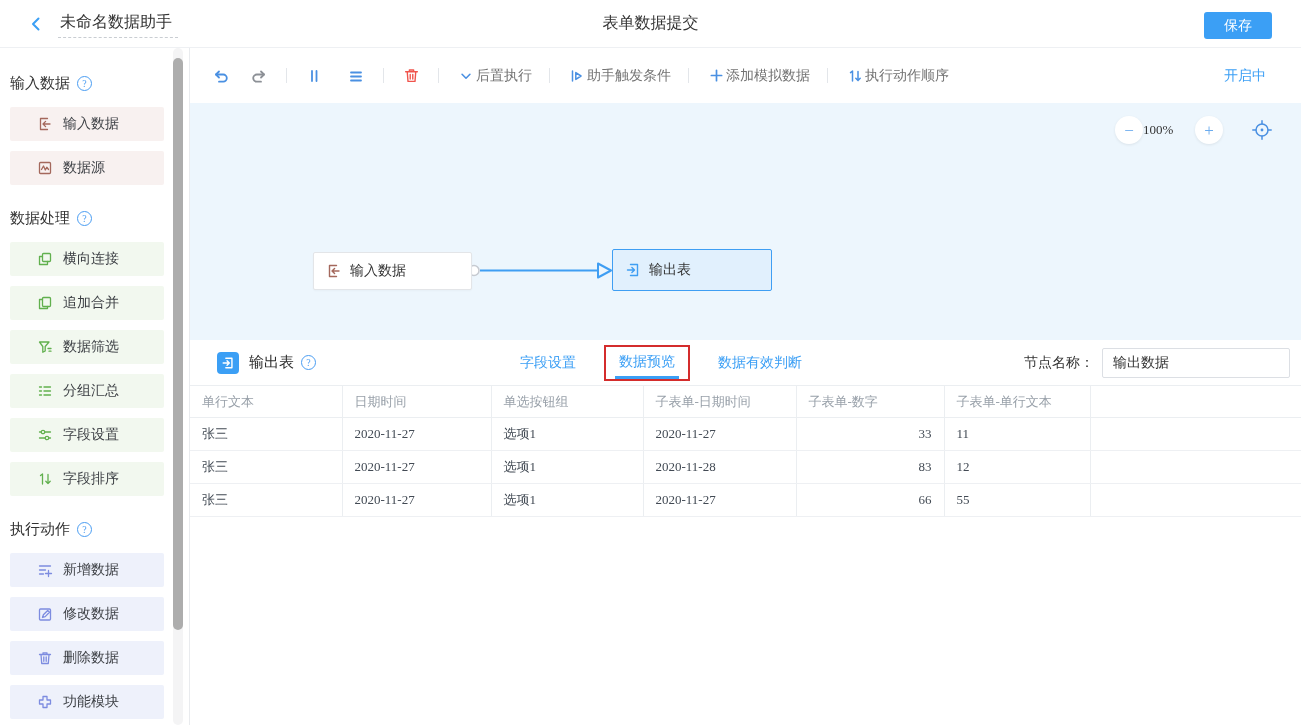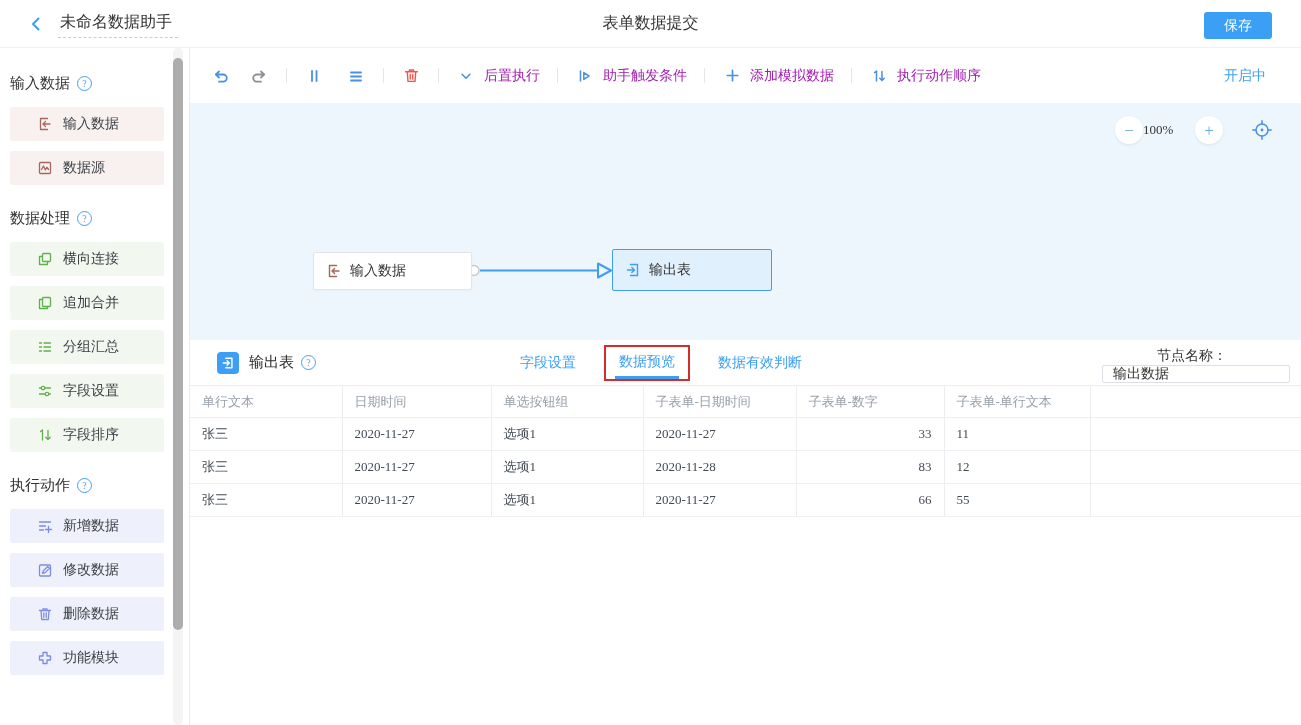--- a/index.html
+++ b/index.html
@@ -57,21 +57,21 @@
   .toolbar {
     position:absolute; top:0; left:0; right:0; height:55px;
     background:#fff; display:flex; align-items:center; padding:0 21px;
   }
   .tb-icon { width:20px; height:20px; display:flex; align-items:center; justify-content:center; cursor:pointer; }
   .tb-blue { color:#4a90e2; }
   .tb-gray { color:#8c9096; }
   .tb-red  { color:#f0544c; }
   .tb-div { width:1px; height:15px; background:#e3e6ea; margin:0 17px; }
   .tb-group { display:flex; align-items:center; cursor:pointer; }
-  .tb-group .tb-label { margin-left:8px; font-size:14px; color:#a21caf; }
+  .tb-group .tb-label { margin-left:0; font-size:14px; color:#737373; }
   .tb-gap { margin-left:18px; }
   .tb-spacer { flex:1; }
   .tb-status { color:var(--accent,#3b9ff5); font-size:14px; margin-right:14px; cursor:pointer; }
 
   
   .canvas { position:absolute; top:55px; left:0; right:0; height:237px; background:#edf6fd; }
   .zoom-ctrls { position:absolute; top:13px; right:28px; display:flex; align-items:center; }
   .zoom-btn {
     width:28px; height:28px; border-radius:50%; background:#fff; border:none;
     color:#6aabee; font-size:17px; line-height:1; cursor:pointer;
@@ -100,21 +100,21 @@
   }
   .panel-title { margin-left:10px; font-size:15px; color:#2b2b2b; }
   .tabs { position:absolute; left:330px; top:0; height:45px; display:flex; align-items:center; }
   .tab { color:var(--accent,#3b9ff5); font-size:14px; cursor:pointer; white-space:nowrap; }
   .tab + .tab, .tab + .red-box, .red-box + .tab { margin-left:28px; }
   .red-box {
     border:2.5px solid var(--annotation,#d42c2c);
     padding:6px 9px 0 9px; display:flex; flex-direction:column; align-items:center;
   }
   .tab-underline { height:3px; width:64px; background:var(--accent,#3b9ff5); margin-top:5px; }
-  .node-name-wrap { position:absolute; right:11px; top:7px; height:31px; display:flex; align-items:center;flex-direction:column; }
+  .node-name-wrap { position:absolute; right:11px; top:7px; height:31px; display:flex; align-items:center; }
   .node-name-label { font-size:14px; color:#333; margin-right:8px; }
   .node-name-input {
     width:188px; height:30px; border:1px solid #dcdfe4; border-radius:2px;
     padding:0 10px; font-size:14px; color:#333; font-family:inherit; outline:none;
   }
 
   
   .data-table { border-collapse:collapse; table-layout:fixed; width:1111px; }
   .data-table th {
     height:32px; font-weight:normal; font-size:13px; color:#98a0a9; text-align:left;
@@ -185,20 +185,29 @@
             <span class="sb-label">横向连接</span>
           </div>
           <div class="sb-item">
             <span class="sb-icon">
               <svg width="16" height="16" viewBox="0 0 16 16" fill="none" stroke="currentColor" stroke-width="1.3" stroke-linecap="round" stroke-linejoin="round">
                 <rect x="5.5" y="2.5" width="8" height="9" rx="1"></rect>
                 <path d="M5.5 4.5h-3v9h8v-2"></path>
               </svg>
             </span>
             <span class="sb-label">追加合并</span>
+          </div>
+          <div class="sb-item">
+            <span class="sb-icon">
+              <svg width="16" height="16" viewBox="0 0 16 16" fill="none" stroke="currentColor" stroke-width="1.3" stroke-linecap="round" stroke-linejoin="round">
+                <path d="M2.5 3h9.5L8.2 7.5V12l-2.4 1.3V7.5z"></path>
+                <path d="M11 9.5h3M12 12.2h2"></path>
+              </svg>
+            </span>
+            <span class="sb-label">数据筛选</span>
           </div>
           <div class="sb-item">
             <span class="sb-icon">
               <svg width="16" height="16" viewBox="0 0 16 16" fill="none" stroke="currentColor" stroke-width="1.3" stroke-linecap="round" stroke-linejoin="round">
                 <path d="M2.5 4h2M7 4h6.5M2.5 8h2M7 8h6.5M2.5 12h2M7 12h6.5"></path>
               </svg>
             </span>
             <span class="sb-label">分组汇总</span>
           </div>
           <div class="sb-item">

